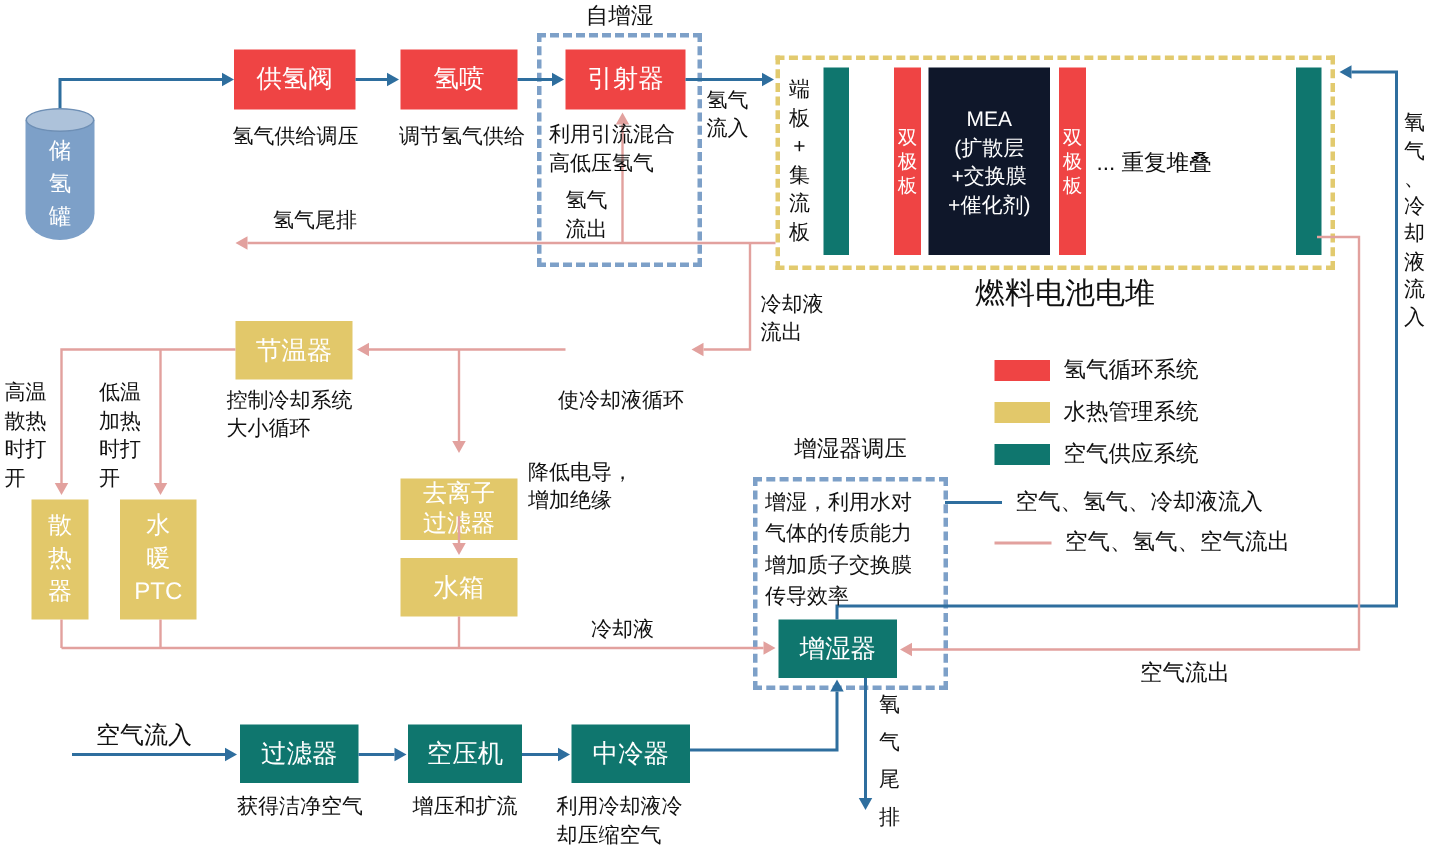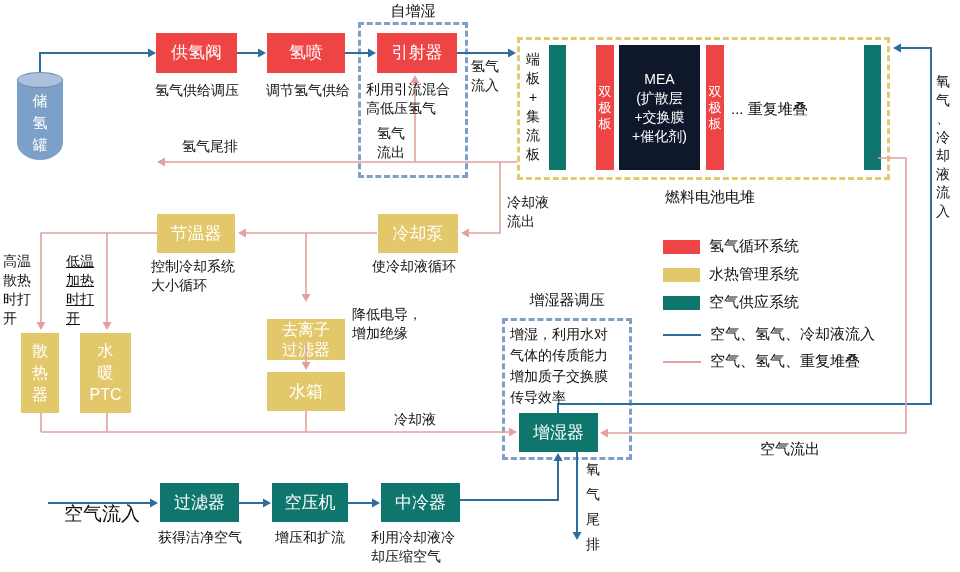--- a/index.html
+++ b/index.html
@@ -139,35 +139,34 @@
 (扩散层
 +交换膜
 +催化剂)</div>
   <div class="abs c-blue box" style="left:706px; top:45px; width:18px; height:125px; z-index:2;">
     <span class="bar-label">双
 极
 板</span>
   </div>
   <div class="abs cap" style="left:731px; top:99px; font-size:15px;">... 重复堆叠</div>
   <div class="abs c-gray" style="left:864px; top:45px; width:17px; height:125px; z-index:2;"></div>
-  <div class="abs cap center" style="left:640px; top:187px; width:140px; font-size:15px;">燃料电池电堆</div>
+  <div class="abs cap center" style="left:640px; top:187px; width:140px; font-size:20px;">燃料电池电堆</div>
   <div class="abs vcol" style="left:931px; top:72px; width:24px; font-size:14px; line-height:18.5px; color:#111;">氧
 气
 、
 冷
 却
 液
 流
 入</div>
 
   <div class="abs box c-yellow" style="left:157px; top:214px; width:78px; height:39px;">节温器</div>
   <div class="abs cap" style="left:151px; top:257px;">控制冷却系统
 大小循环</div>
 
-  <div class="abs box c-yellow" style="left:378px; top:214px; width:80px; height:39px;">冷却泵</div>
   <div class="abs cap" style="left:372px; top:257px;">使冷却液循环</div>
   <div class="abs cap" style="left:507px; top:193px;">冷却液
 流出</div>
 
   <div class="abs box c-yellow" style="left:267px; top:303px; width:78px; height:41px; font-size:16px;margin-top:16px;">去离子
 过滤器</div>
   <div class="abs cap" style="left:352px; top:305px;">降低电导，
 增加绝缘</div>
 
   <div class="abs box c-yellow" style="left:267px; top:372px; width:78px; height:39px;">水箱</div>
@@ -176,28 +175,28 @@
 热
 器</div>
   <div class="abs cap" style="left:3px; top:252px; width:34px;">高温
 散热
 时打
 开</div>
 
   <div class="abs box c-yellow" style="left:80px; top:333px; width:51px; height:80px; line-height:22px; font-size:16px;">水
 暖
 PTC</div>
-  <div class="abs cap" style="left:66px; top:252px; width:34px;text-decoration:underline;">低温
+  <div class="abs cap" style="left:66px; top:252px; width:34px;">低温
 加热
 时打
 开</div>
 
   <div class="abs cap" style="left:394px; top:410px;">冷却液</div>
 
-  <div class="abs cap" style="left:64px; top:504px; font-size:19px;">空气流入</div>
+  <div class="abs cap" style="left:64px; top:481px; font-size:16px;">空气流入</div>
   <div class="abs box c-gray" style="left:160px; top:483px; width:79px; height:39px;">过滤器</div>
   <div class="abs cap center" style="left:150px; top:528px; width:100px;">获得洁净空气</div>
 
   <div class="abs box c-gray" style="left:272px; top:483px; width:76px; height:39px;">空压机</div>
   <div class="abs cap center" style="left:266px; top:528px; width:88px;">增压和扩流</div>
 
   <div class="abs box c-gray" style="left:381px; top:483px; width:79px; height:39px;">中冷器</div>
   <div class="abs cap" style="left:371px; top:528px;">利用冷却液冷
 却压缩空气</div>
 
@@ -219,22 +218,22 @@
     <span class="legend-label">氢气循环系统</span>
   </div>
   <div class="abs legend-row" style="left:663px; top:265px;">
     <span class="legend-swatch c-yellow"></span>
     <span class="legend-label">水热管理系统</span>
   </div>
   <div class="abs legend-row" style="left:663px; top:293px;">
     <span class="legend-swatch c-gray"></span>
     <span class="legend-label">空气供应系统</span>
   </div>
-  <div class="abs legend-row" style="left:663px; top:325px;">
+  <div class="abs legend-row" style="left:630px; top:325px;">
     <span class="legend-linesample ls-in"></span>
     <span class="legend-label">空气、氢气、冷却液流入</span>
   </div>
   <div class="abs legend-row" style="left:663px; top:352px;">
     <span class="legend-linesample ls-out"></span>
-    <span class="legend-label">空气、氢气、重复堆叠</span>
+    <span class="legend-label">空气、氢气、空气流出</span>
   </div>
 
 </div>
 
 </body></html>

